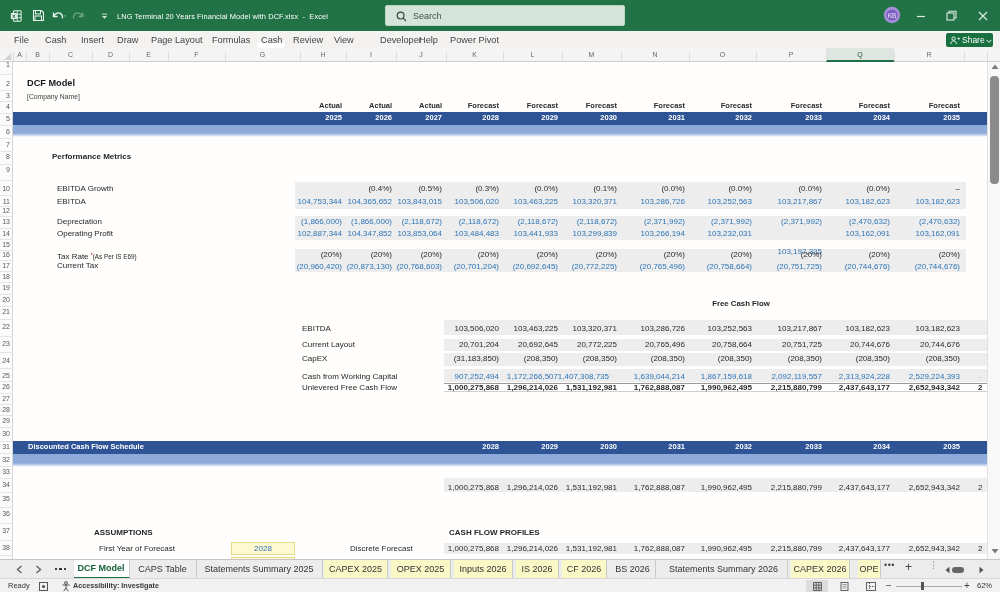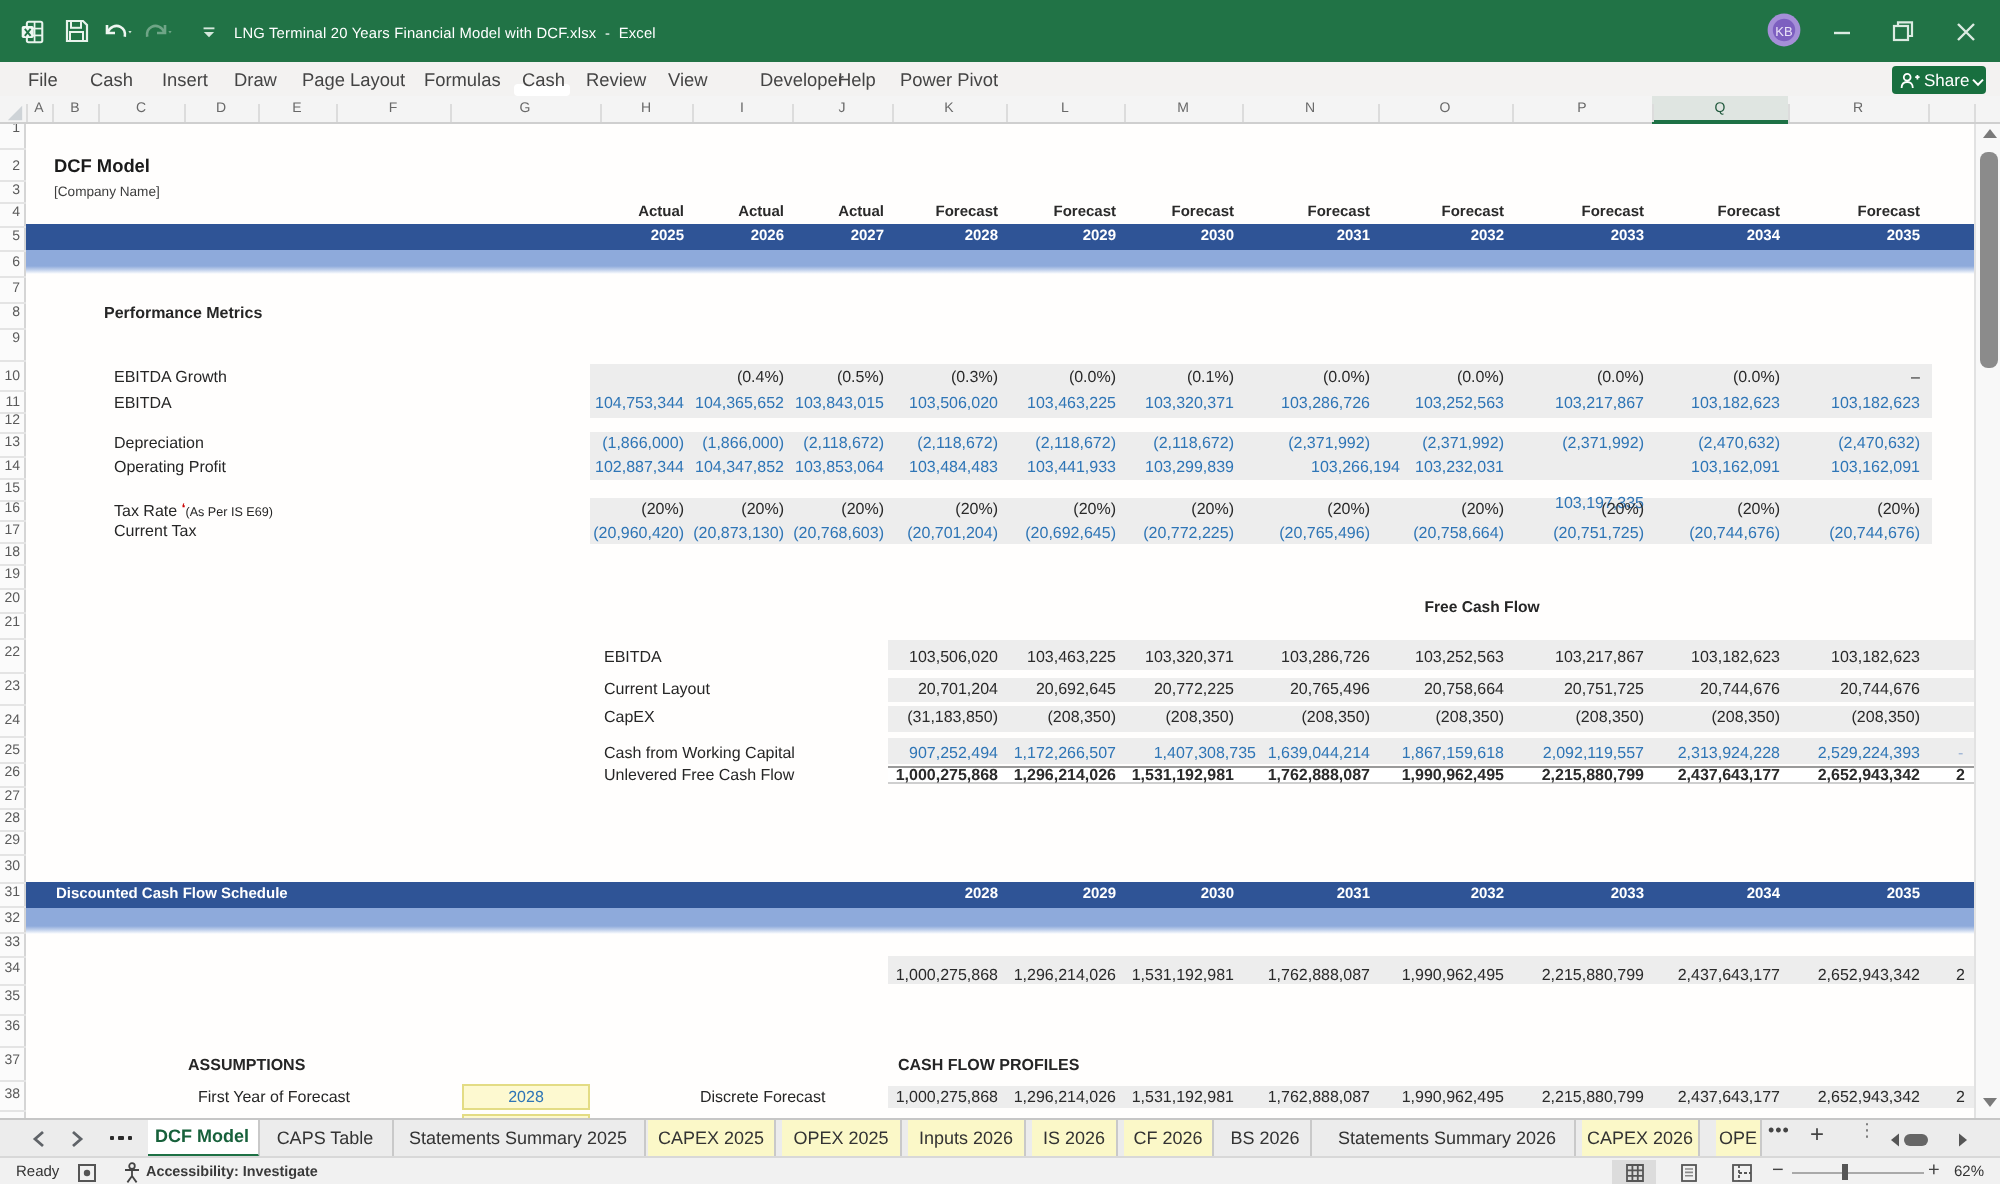--- a/index.html
+++ b/index.html
@@ -62,20 +62,27 @@
 <svg class="abs" style="left:71px;top:10px" width="16" height="12" viewBox="0 0 16 12" opacity="0.45">
 <path d="M11.5 2.5 L11.5 6.5 L7.5 6.5" fill="none" stroke="#cfe3d6" stroke-width="1.3"></path>
 <path d="M11.2 6.2 C10 3.4 7.2 2.2 4.8 3.4 C3 4.3 2.2 6 2.6 8.4" fill="none" stroke="#cfe3d6" stroke-width="1.3"></path>
 <path d="M13.2 5.5 l1.6 0 l-0.8 1.2 z" fill="#cfe3d6"></path>
 </svg>
 <svg class="abs" style="left:101px;top:12.5px" width="7" height="7" viewBox="0 0 9 8">
 <line x1="1" y1="1" x2="8" y2="1" stroke="#d5e8dc" stroke-width="1.2"></line>
 <path d="M1.2 3.4 l3.3 3.4 l3.3 -3.4 z" fill="#d5e8dc"></path>
 </svg>
 <div class="t" style="left:117px">LNG Terminal 20 Years Financial Model with DCF.xlsx&nbsp;&nbsp;-&nbsp;&nbsp;Excel</div>
+<div class="abs" style="left:385px;top:5px;width:240px;height:21px;background:#d3e5da;border-radius:2px;border:1px solid #bcd6c6">
+<svg class="abs" style="left:10px;top:5px" width="11" height="11" viewBox="0 0 11 11">
+<circle cx="4.6" cy="4.6" r="3.4" fill="none" stroke="#39493f" stroke-width="1.2"></circle>
+<line x1="7.2" y1="7.2" x2="10" y2="10" stroke="#39493f" stroke-width="1.2"></line>
+</svg>
+<div class="abs" style="left:27px;top:4.5px;font-size:9px;color:#41524a">Search</div>
+</div>
 <svg class="abs" style="left:883px;top:6px" width="18" height="18" viewBox="0 0 18 18">
 <circle cx="9" cy="9" r="8.2" fill="#a58fd8"></circle>
 <circle cx="9" cy="9" r="5.6" fill="#7d5fc0"></circle>
 <text x="9" y="12" font-size="6.5" fill="#e9e2f7" text-anchor="middle" font-family="Liberation Sans">KB</text>
 </svg>
 <svg class="abs" style="left:913px;top:8px" width="16" height="16" viewBox="0 0 16 16">
 <line x1="4" y1="8.5" x2="12" y2="8.5" stroke="#dcebe2" stroke-width="1.2"></line>
       </svg>
 <svg class="abs" style="left:943px;top:8px" width="16" height="16" viewBox="0 0 16 16">
 <rect x="4" y="5" width="7" height="7" fill="none" stroke="#dcebe2" stroke-width="1.1"></rect>
@@ -314,21 +321,21 @@
 <div class="vb" style="top:154px;right:248px;line-height:12.5px">(2,371,992)</div>
 <div class="vb" style="top:154px;right:178px;line-height:12.5px">(2,371,992)</div>
 <div class="vb" style="top:154px;right:110px;line-height:12.5px">(2,470,632)</div>
 <div class="vb" style="top:154px;right:40px;line-height:12.5px">(2,470,632)</div>
 <div class="vb" style="top:166px;right:658px;line-height:12.5px">102,887,344</div>
 <div class="vb" style="top:166px;right:608px;line-height:12.5px">104,347,852</div>
 <div class="vb" style="top:166px;right:558px;line-height:12.5px">103,853,064</div>
 <div class="vb" style="top:166px;right:501px;line-height:12.5px">103,484,483</div>
 <div class="vb" style="top:166px;right:442px;line-height:12.5px">103,441,933</div>
 <div class="vb" style="top:166px;right:383px;line-height:12.5px">103,299,839</div>
-<div class="vb" style="top:166px;right:300px;line-height:12.5px">103,266,194</div>
+<div class="vb" style="top:166px;right:315px;line-height:12.5px">103,266,194</div>
 <div class="vb" style="top:166px;right:248px;line-height:12.5px">103,232,031</div>
 <div class="vb" style="top:184px;right:178px;line-height:12.5px">103,197,335</div>
 <div class="vb" style="top:166px;right:110px;line-height:12.5px">103,162,091</div>
 <div class="vb" style="top:166px;right:40px;line-height:12.5px">103,162,091</div>
 <div class="v" style="top:187px;right:658px;line-height:12px">(20%)</div>
 <div class="v" style="top:187px;right:608px;line-height:12px">(20%)</div>
 <div class="v" style="top:187px;right:558px;line-height:12px">(20%)</div>
 <div class="v" style="top:187px;right:501px;line-height:12px">(20%)</div>
 <div class="v" style="top:187px;right:442px;line-height:12px">(20%)</div>
 <div class="v" style="top:187px;right:383px;line-height:12px">(20%)</div>
@@ -373,21 +380,21 @@
 <div class="v" style="top:291px;right:501px;line-height:12px">(31,183,850)</div>
 <div class="v" style="top:291px;right:442px;line-height:12px">(208,350)</div>
 <div class="v" style="top:291px;right:383px;line-height:12px">(208,350)</div>
 <div class="v" style="top:291px;right:315px;line-height:12px">(208,350)</div>
 <div class="v" style="top:291px;right:248px;line-height:12px">(208,350)</div>
 <div class="v" style="top:291px;right:178px;line-height:12px">(208,350)</div>
 <div class="v" style="top:291px;right:110px;line-height:12px">(208,350)</div>
 <div class="v" style="top:291px;right:40px;line-height:12px">(208,350)</div>
 <div class="vb" style="top:309px;right:501px;line-height:12px">907,252,494</div>
 <div class="vb" style="top:309px;right:442px;line-height:12px">1,172,266,507</div>
-<div class="vb" style="top:309px;right:372px;line-height:12px">1,407,308,735</div>
+<div class="vb" style="top:309px;right:391px;line-height:12px">1,407,308,735</div>
 <div class="vb" style="top:309px;right:315px;line-height:12px">1,639,044,214</div>
 <div class="vb" style="top:309px;right:248px;line-height:12px">1,867,159,618</div>
 <div class="vb" style="top:309px;right:178px;line-height:12px">2,092,119,557</div>
 <div class="vb" style="top:309px;right:110px;line-height:12px">2,313,924,228</div>
 <div class="vb" style="top:309px;right:40px;line-height:12px">2,529,224,393</div>
 <div class="v" style="top:320.5px;right:501px;line-height:10px"><b>1,000,275,868</b></div>
 <div class="v" style="top:320.5px;right:442px;line-height:10px"><b>1,296,214,026</b></div>
 <div class="v" style="top:320.5px;right:383px;line-height:10px"><b>1,531,192,981</b></div>
 <div class="v" style="top:320.5px;right:315px;line-height:10px"><b>1,762,888,087</b></div>
 <div class="v" style="top:320.5px;right:248px;line-height:10px"><b>1,990,962,495</b></div>

